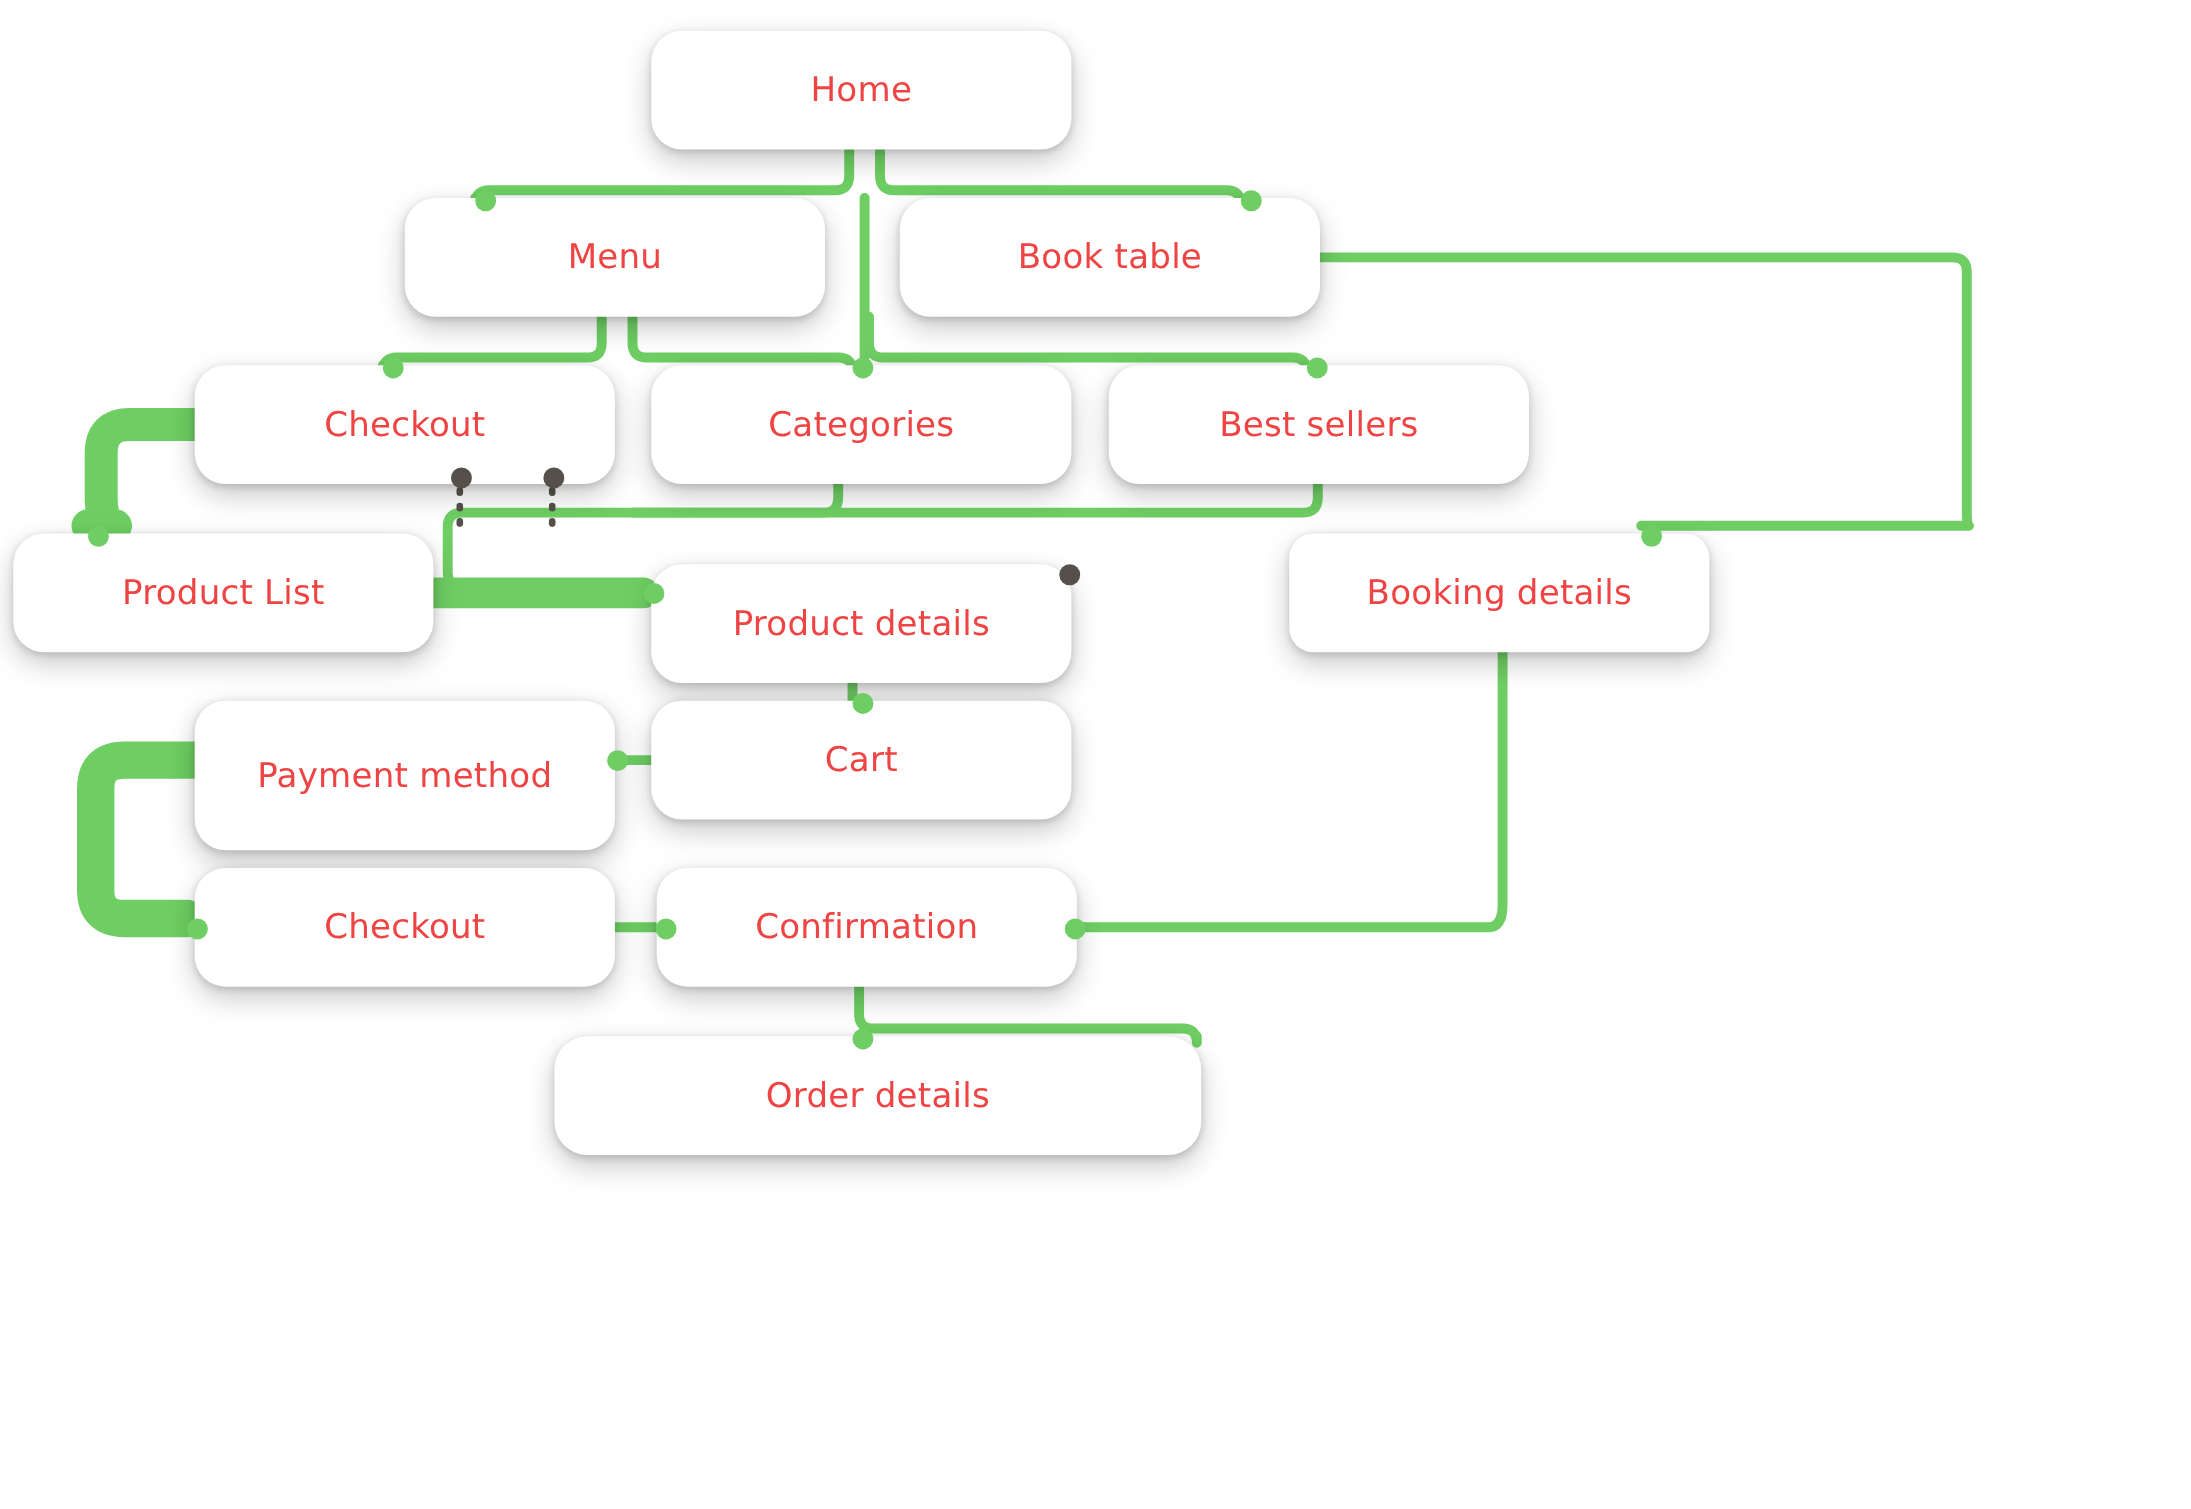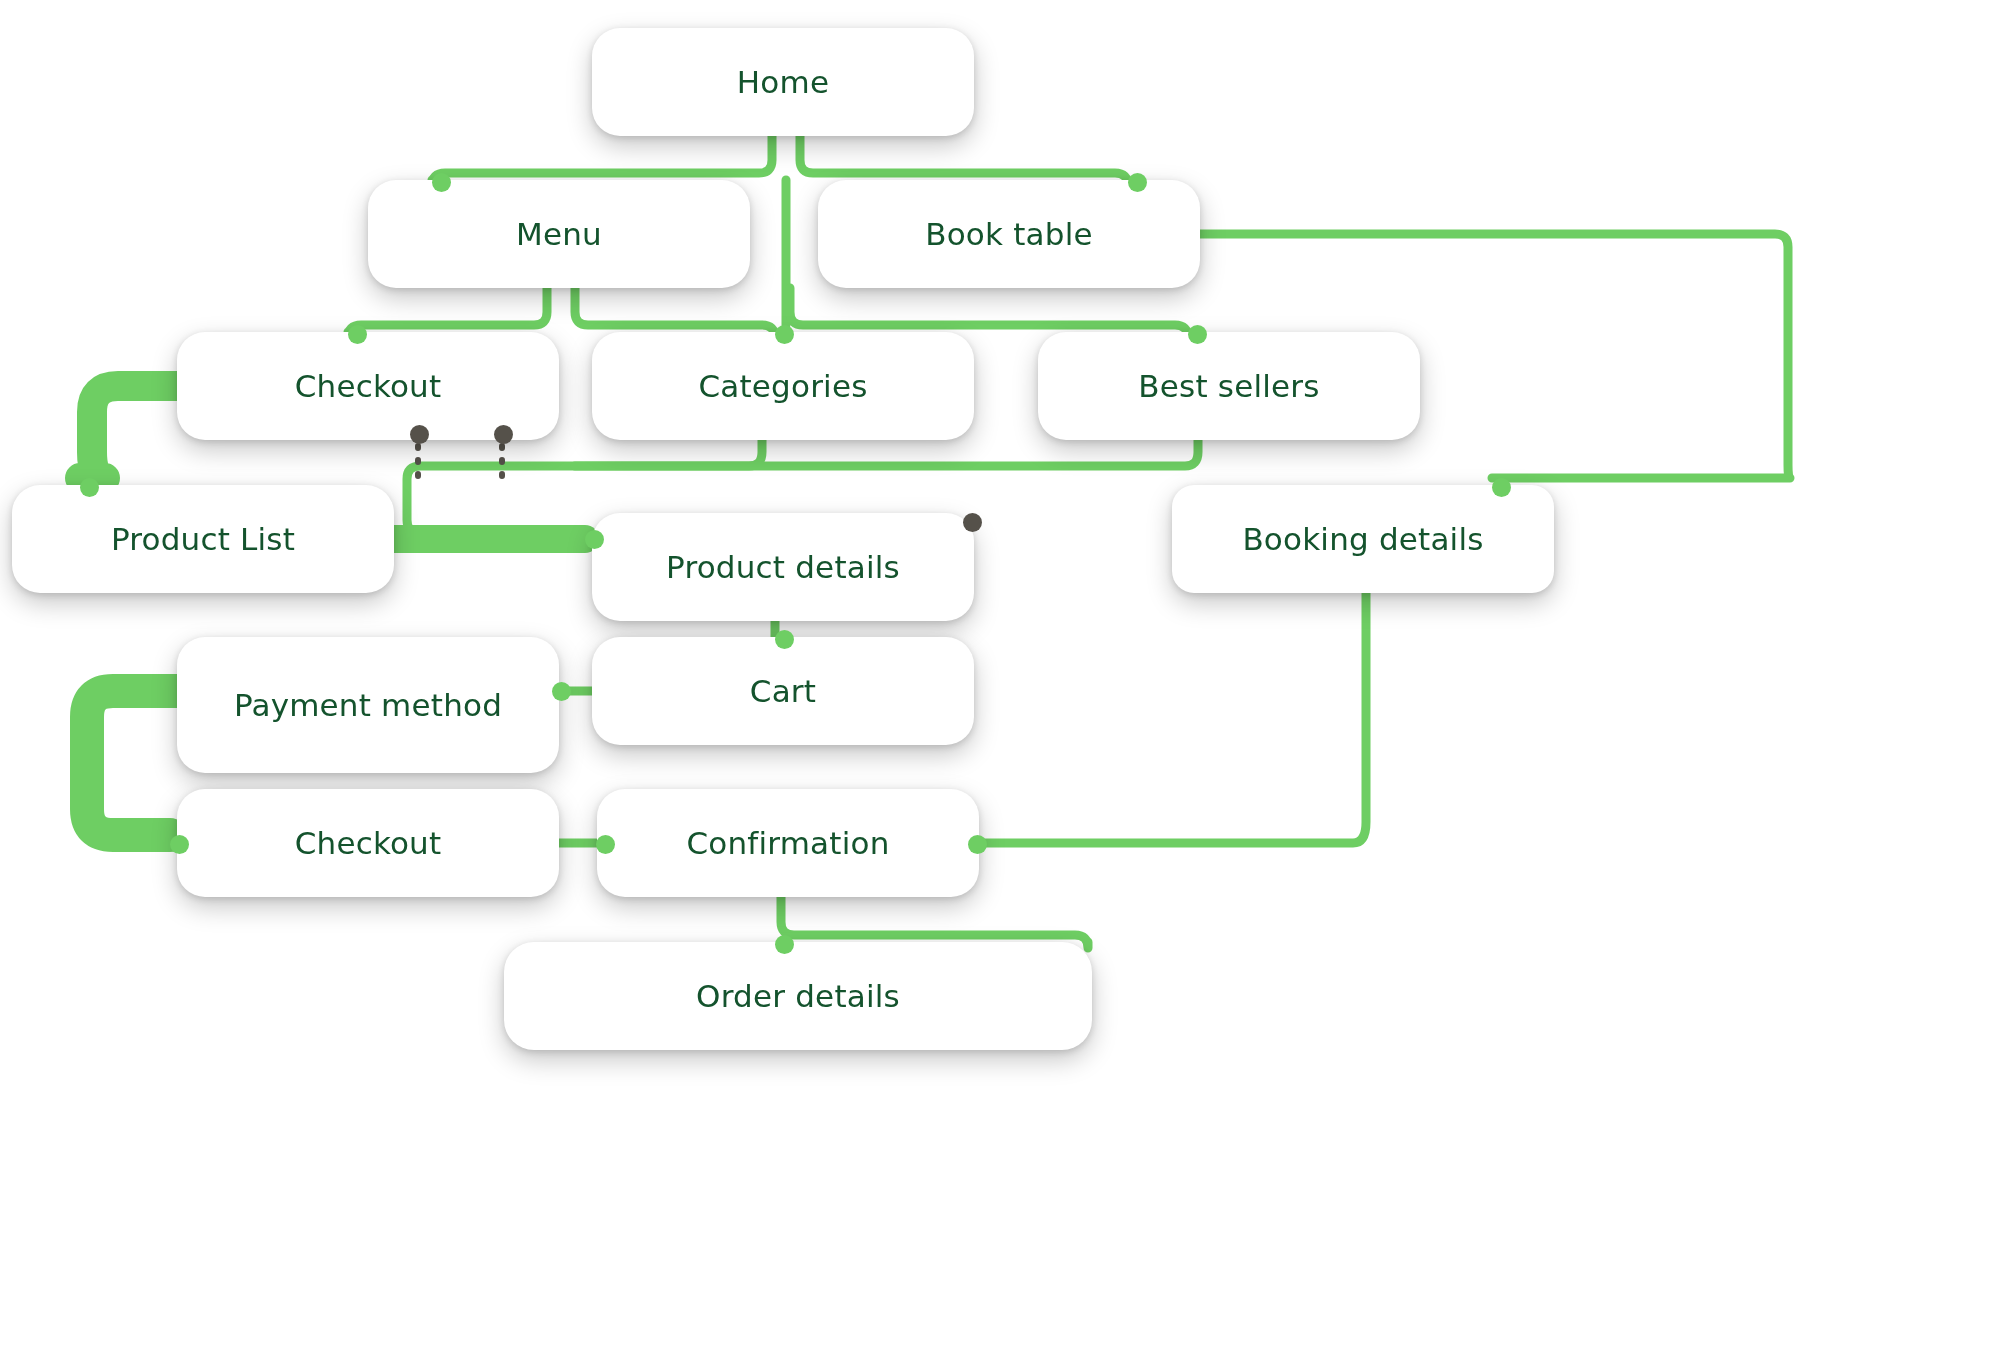--- a/index.html
+++ b/index.html
@@ -28,21 +28,21 @@
     border-radius: 28px;
     box-shadow: 0 10px 26px rgba(0,0,0,0.22), 0 2px 7px rgba(0,0,0,0.14);
     display: flex;
     align-items: center;
     justify-content: center;
     box-sizing: border-box;
     z-index: 5;
   }
   .node-label {
     font-size: 31px;
-    color: #14532d;
+    color: #ef4444;
     letter-spacing: 0.2px;
     white-space: nowrap;
     font-family: "DejaVu Sans", "Liberation Sans", sans-serif;
   }
   .port {
     position: absolute;
     width: 19px;
     height: 19px;
     border-radius: 50%;
     z-index: 8;
@@ -109,21 +109,21 @@
       </div>
       <div class="node" style="left: 818px; top: 180px; width: 382px; height: 108px;">
         <span class="node-label">Book table</span>
       </div>
       <div class="node" style="left: 177px; top: 332px; width: 382px; height: 108px;">
         <span class="node-label">Checkout</span>
       </div>
       <div class="node" style="left: 592px; top: 332px; width: 382px; height: 108px;">
         <span class="node-label">Categories</span>
       </div>
-      <div class="node" style="left: 1008px; top: 332px; width: 382px; height: 108px; margin-left: 30px;">
+      <div class="node" style="left: 1008px; top: 332px; width: 382px; height: 108px;">
         <span class="node-label">Best sellers</span>
       </div>
       <div class="node" style="left: 12px; top: 485px; width: 382px; height: 108px;">
         <span class="node-label">Product List</span>
       </div>
       <div class="node" style="left: 592px; top: 485px; width: 382px; height: 108px; margin-top: 28px;">
         <span class="node-label">Product details</span>
       </div>
       <div class="node" style="left: 1172px; top: 485px; width: 382px; height: 108px; border-radius: 22px;">
         <span class="node-label">Booking details</span>

